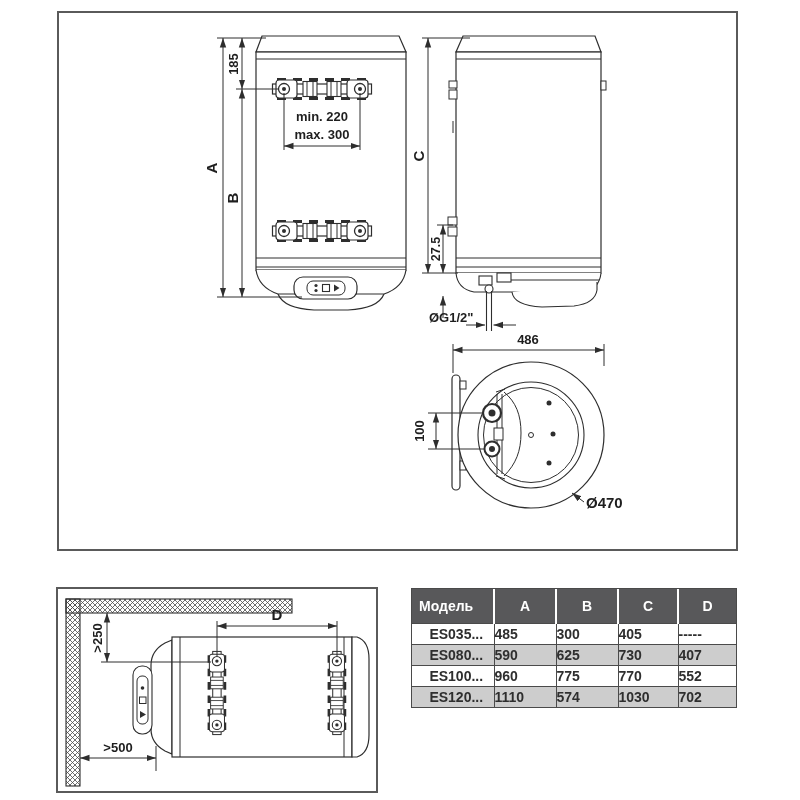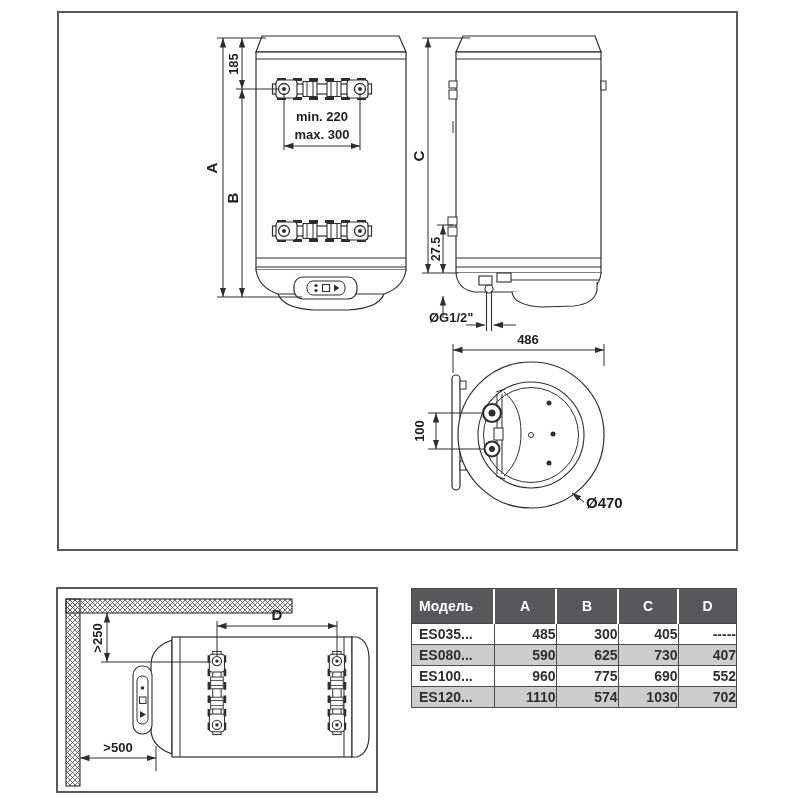--- a/index.html
+++ b/index.html
@@ -14,25 +14,25 @@
   .dim-txt-lg{font-size:15px;}
   .dim-txt-sm{font-size:12.5px;}
 
   .spec-table-wrap{position:absolute;left:411px;top:588px;width:324px;
                    border:1px solid #4a4a4a;background:#fff;}
   table.spec{width:100%;border-collapse:collapse;table-layout:fixed;}
   table.spec th{background:#58585a;color:#ffffff;font-size:14px;font-weight:bold;
                 height:34px;border-right:2px solid #ffffff;text-align:center;padding:0;}
   table.spec th:last-child{border-right:none;}
   table.spec th.model{text-align:left;padding-left:7px;}
-  table.spec td{height:20px;text-align:right;font-size:14px;font-weight:bold;color:#2e2e2e;
+  table.spec td{height:20px;text-align:left;font-size:14px;font-weight:bold;color:#2e2e2e;
                 border-top:1px solid #4a4a4a;border-right:1px solid #4a4a4a;padding:0;
                 background:#ffffff;}
   table.spec td:last-child{border-right:none;}
-  table.spec td.model{text-align:left;padding-left:7px;}
+  table.spec td.model{text-align:center;padding-left:7px;}
   table.spec tbody tr:nth-child(even) td{background:#cdcdcd;}
 </style>
 </head>
 <body>
 
 <div class="page">
 
   <div class="panel panel-main">
     <svg viewBox="59 13 677 536" preserveAspectRatio="none">
       <defs>
@@ -270,21 +270,21 @@
           <td class="model">ES080...</td>
           <td>590</td>
           <td>625</td>
           <td>730</td>
           <td>407</td>
         </tr>
         <tr>
           <td class="model">ES100...</td>
           <td>960</td>
           <td>775</td>
-          <td>690</td>
+          <td>770</td>
           <td>552</td>
         </tr>
         <tr>
           <td class="model">ES120...</td>
           <td>1110</td>
           <td>574</td>
           <td>1030</td>
           <td>702</td>
         </tr>
       </tbody>

